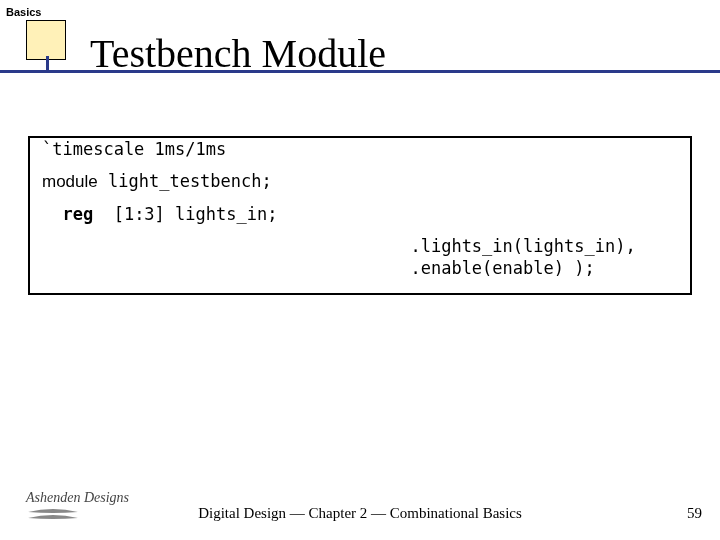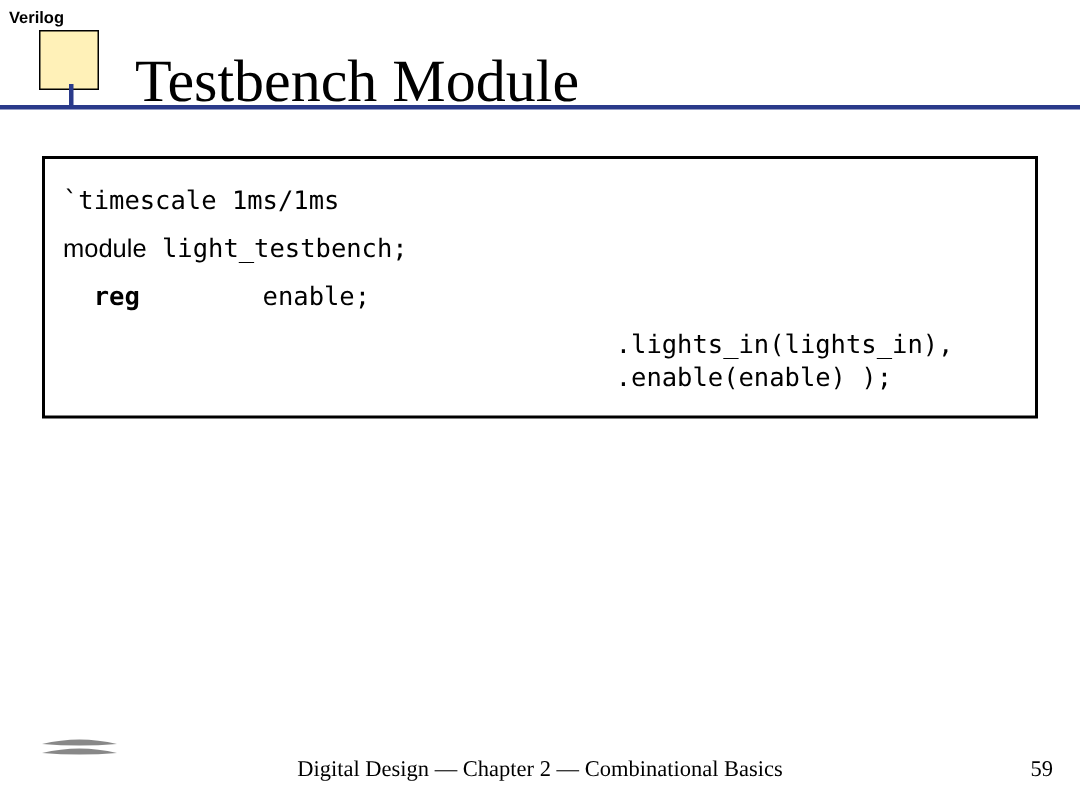--- a/index.html
+++ b/index.html
@@ -54,25 +54,25 @@
   .title {
     position: absolute;
     top: 10px;
     left: 90px;
     font-family: "Times New Roman", serif;
     font-size: 40px;
     color: #000;
   }
   .code-box {
     position: absolute;
-    top: 104px;
+    top: 136px;
     left: 28px;
     width: 664px;
     border: 2px solid #000;
-    padding: 17px 12px 14px 12px;
+    padding: 0 12px 14px 12px;
     font-family: "Lucida Console", Consolas, monospace;
     font-size: 17px;
     line-height: 1.3;
     color: #000;
   }
   .code-row { white-space: pre; }
   .gap { height: 10px; }
   .bold { font-weight: bold; }
   .module-kw {
     font-family: "Lucida Sans", Arial, sans-serif;
@@ -112,41 +112,42 @@
   .logo-swoosh {
     margin-top: 2px;
     width: 54px;
     height: 14px;
   }
   .logo-swoosh svg { display: block; }
 </style>
 </head>
 <body>
 
-<div class="tag">Verilog</div>
+<div class="tag">Basics</div>
 
 <div class="header-area">
   <div class="yellow-box"></div>
   <div class="blue-tick"></div>
   <div class="blue-line"></div>
   <div class="title">Testbench Module</div>
 </div>
 
 <div class="code-box">
   <div class="code-row">`timescale 1ms/1ms</div>
   <div class="gap"></div>
   <div class="code-row"><span class="module-kw">module</span><span> light_testbench;</span></div>
   <div class="gap"></div>
-  <div class="code-row"><span class="bold">  reg</span><span>        enable;</span></div>
+  <div class="code-row"><span class="bold">  reg</span><span>  [1:3] lights_in;</span></div>
   <div class="gap"></div>
   <div class="code-row">                                    .lights_in(lights_in),</div>
   <div class="code-row">                                    .enable(enable) );</div>
 </div>
 
 <div class="logo">
+  <div class="logo-text">Ashenden Designs</div>
   <div class="logo-swoosh">
     <svg viewBox="0 0 54 14" width="54" height="14">
       <path d="M2 4 Q 27 -2 52 4 Q 27 6 2 4 Z" fill="#888"></path>
       <path d="M2 10 Q 27 4 52 10 Q 27 12 2 10 Z" fill="#888"></path>
     </svg>
   </div>
 </div>
 
 <div class="footer">Digital Design — Chapter 2 — Combinational Basics</div>
 <div class="page-num">59</div>

